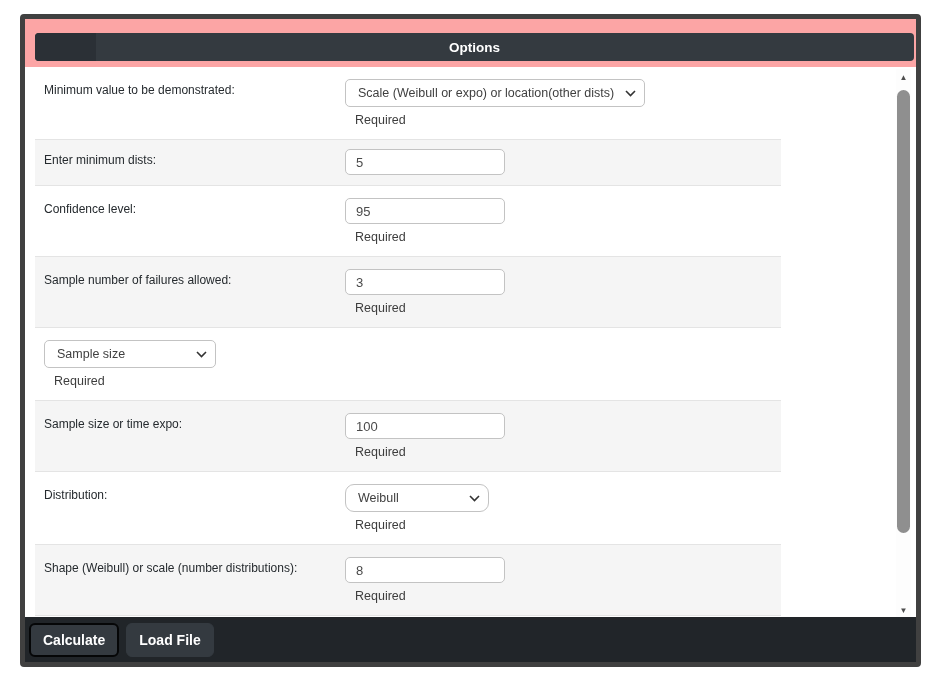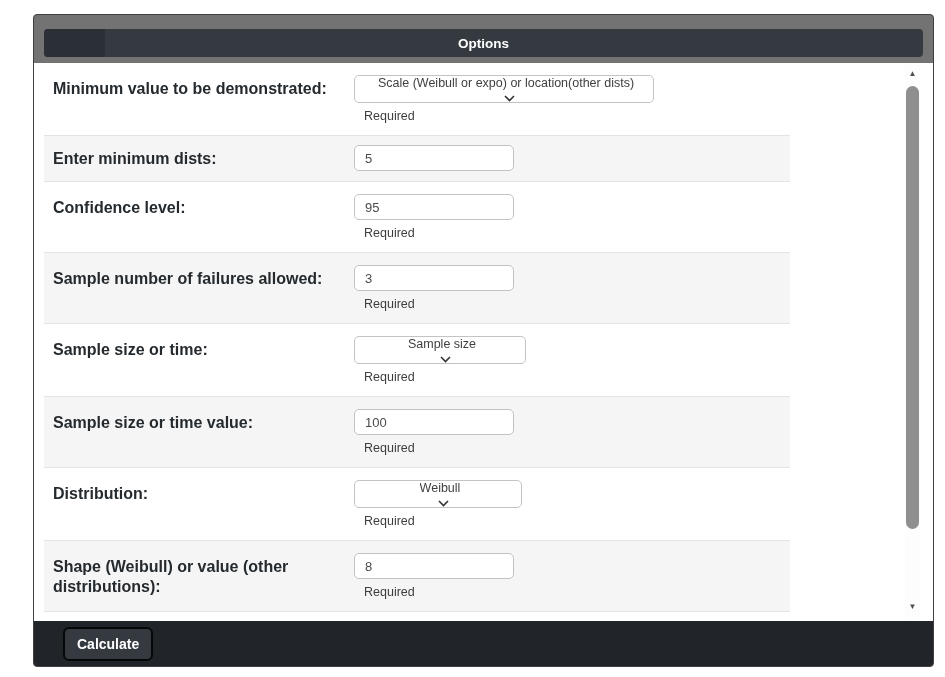--- a/index.html
+++ b/index.html
@@ -1,21 +1,21 @@
 <!DOCTYPE html>
 <html><head>
 <meta charset="utf-8">
 <style>
   * { margin:0; padding:0; box-sizing:border-box; }
   html,body { width:945px; height:677px; background:#ffffff; font-family:"Liberation Sans", sans-serif; }
   .page { position:relative; width:945px; height:677px; background:#ffffff; overflow:hidden; }
 
   .panel {
-    position:absolute; left:33px; top:14px; width:901px; height:653px;
-    background:#737373; border:1px solid #404040; border-radius:4px; overflow:hidden;
+    position:absolute; left:20px; top:14px; width:901px; height:653px;
+    background:#fca5a5; border:5px solid #404040; border-radius:4px; overflow:hidden;
   }
 
   
   .titlebar {
     position:absolute; left:10px; top:14px; width:879px; height:28px;
     background:#343a40; border-radius:4px; overflow:hidden;
     display:flex; align-items:center; justify-content:center;
   }
   .titlebar-accent {
     position:absolute; left:0; top:0; width:61px; height:28px; background:#2b3036;
@@ -31,43 +31,43 @@
 
   .row {
     display:flex; align-items:flex-start;
     padding:12px 0 4px 9px; background:#ffffff;
     border-bottom:1px solid #e4e4e4;
   }
   .row.alt { background:#f5f5f5; }
   .row.first { border-top:none; }
   .lbl {
     width:301px; flex:0 0 301px; padding-top:4px;
-    font-size:16px; font-weight:700; color:#252a2e; line-height:1.25;
+    font-size:12px; font-weight:400; color:#252a2e; line-height:1.25;
   }
   .fld { flex:1; }
 
   .req { font-size:12.5px; color:#3d3d3d; margin:4px 0 6px 10px; line-height:18px; }
   .spacer-noreq { height:6px; }
 
   
   .ti {
     height:26px; width:160px; border:1px solid #c3c3c3; border-radius:5px;
     background:#ffffff; color:#4a4a4a; font-size:13px; padding:0 10px;
     font-family:"Liberation Sans", sans-serif; outline:none;
   }
 
   
   .sel {
     height:28px; border:1px solid #c3c3c3; border-radius:5px; background:#ffffff;
-    display:flex; align-items:center; padding:0 8px 0 12px; cursor:default;flex-direction:column;
+    display:flex; align-items:center; padding:0 8px 0 12px; cursor:default;
   }
   .sel-text { flex:1; font-size:12.5px; color:#3f3f3f; white-space:nowrap; overflow:hidden; }
   .w300 { width:300px; }
   .w180 { width:172px; }
-  .w168 { width:168px; }
+  .w168 { width:144px;border-radius:9px; }
   .chev { display:flex; align-items:center; margin-left:6px; }
 
   
   .sb { position:absolute; right:13px; top:2px; width:15px; height:553px; background:#fdfdfd; }
   .sb-up, .sb-down {
     position:absolute; left:0; width:15px; height:14px; color:#4d4d4d;
     font-size:8px; text-align:center; line-height:14px; cursor:pointer;
   }
   .sb-up { top:2px; }
   .sb-down { bottom:4px; }
@@ -77,21 +77,21 @@
   }
 
   
   .footer {
     position:absolute; left:0; bottom:0; width:899px; height:45px;
     background:#212529; display:flex; align-items:center; padding-left:4px;
   }
   .btn {
     height:34px; border-radius:6px; background:#343a40; color:#ffffff;
     font-family:"Liberation Sans", sans-serif; font-size:14px; font-weight:700;
-    padding:0 12px; cursor:pointer;margin-left:25px;
+    padding:0 12px; cursor:pointer;
   }
   .btn-calc { border:2px solid #050607; box-shadow:0 0 0 1px #343a40 inset; }
   .btn-load { border:1px solid #343a40; margin-left:7px; }
 </style>
 </head>
 <body>
 
 <div class="page">
   <div class="panel">
 
@@ -136,36 +136,35 @@
 
         <div class="row alt">
           <div class="lbl">Sample number of failures allowed:</div>
           <div class="fld">
             <input class="ti" type="text" value="3" style="">
             <div class="req">Required</div>
           </div>
         </div>
 
         <div class="row">
-          <div class="lbl">Sample size or time:</div>
           <div class="fld">
             <div class="sel w180">
               <span class="sel-text">Sample size</span>
               <span class="chev">
                 <svg width="11" height="7" viewBox="0 0 11 7">
                     <polyline points="1,1 5.5,5.5 10,1" fill="none" stroke="#333" stroke-width="1.6"></polyline>
                   </svg>
               </span>
             </div>
             <div class="req">Required</div>
           </div>
         </div>
 
         <div class="row alt">
-          <div class="lbl">Sample size or time value:</div>
+          <div class="lbl">Sample size or time expo:</div>
           <div class="fld">
             <input class="ti" type="text" value="100" style="">
             <div class="req">Required</div>
           </div>
         </div>
 
         <div class="row">
           <div class="lbl">Distribution:</div>
           <div class="fld">
             <div class="sel w168">
@@ -174,21 +173,21 @@
                 <svg width="11" height="7" viewBox="0 0 11 7">
                     <polyline points="1,1 5.5,5.5 10,1" fill="none" stroke="#333" stroke-width="1.6"></polyline>
                   </svg>
               </span>
             </div>
             <div class="req">Required</div>
           </div>
         </div>
 
         <div class="row alt">
-          <div class="lbl">Shape (Weibull) or value (other distributions):</div>
+          <div class="lbl">Shape (Weibull) or scale (number distributions):</div>
           <div class="fld">
             <input class="ti" type="text" value="8" style="">
             <div class="req">Required</div>
           </div>
         </div>
 
         <div class="row" style="padding-top:13px; padding-bottom:12px;">
           
           
         </div>
@@ -197,16 +196,17 @@
 
       <div class="sb">
         <div class="sb-up">▲</div>
         <div class="sb-thumb"></div>
         <div class="sb-down">▼</div>
       </div>
     </div>
 
     <div class="footer">
       <button class="btn btn-calc">Calculate</button>
+      <button class="btn btn-load">Load File</button>
     </div>
 
   </div>
 </div>
 
 </body></html>

